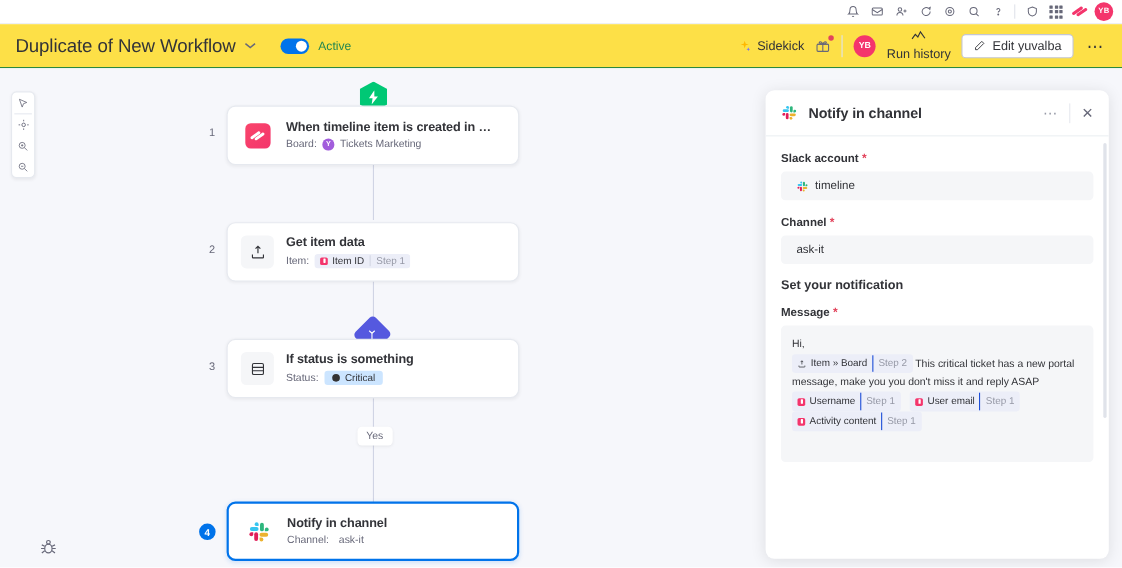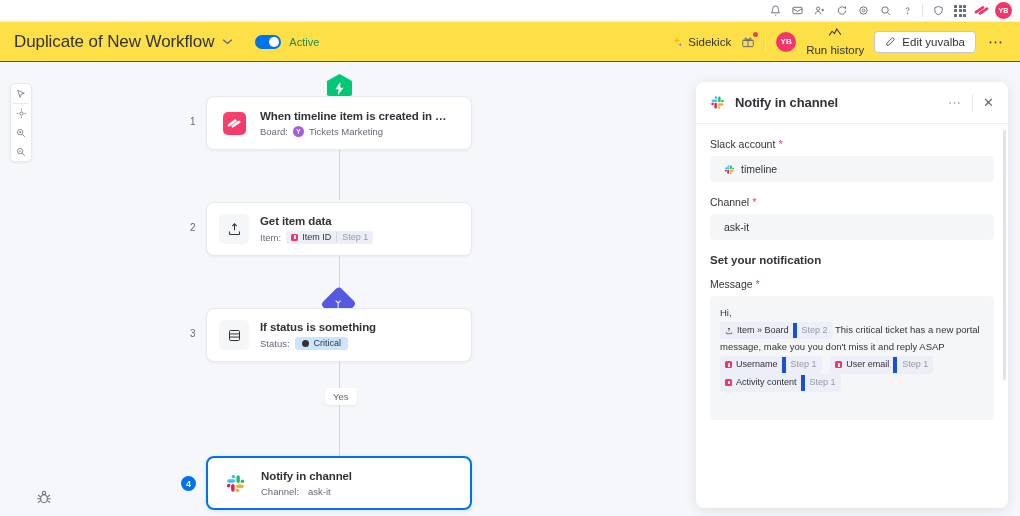--- a/index.html
+++ b/index.html
@@ -192,40 +192,40 @@
     height: 42px; display: flex; align-items: center; padding: 0 14px;
     border-bottom: 1px solid #eceff3;
   }
   .panel-title { font-size: 13px; color: #323338; font-weight: 700; margin-left: 10px; letter-spacing:-.1px;}
   .panel-actions { margin-left: auto; display: flex; align-items: center; gap: 10px; }
   .panel-dots { color: #9699a6; font-size: 13px; cursor: pointer; letter-spacing: 1px; }
   .panel-vdiv { width: 1px; height: 18px; background: #e6e9ef; }
   .panel-close { color: #676879; font-size: 13px; cursor: pointer; }
   .panel-body { padding: 14px 14px 0 14px; }
   .field-label {
-    font-size: 10.5px; color: #323338; margin-bottom: 6px; display: flex; gap: 3px; align-items: center;
+    font-size: 10.5px; color: #323338; margin-bottom: 6px; display: flex; gap: 3px; align-items: center; font-weight: bold;
   }
   .req { color: #e2445c; font-size: 11px; line-height: 1; }
   .field-input {
     background: #f5f6f8; border-radius: 4px; height: 26px;
     display: flex; align-items: center; padding: 0 14px; gap: 6px;
     font-size: 10.5px; color: #323338; cursor: text; margin-bottom: 14px;
   }
   .section-head {
     font-size: 11.5px; font-weight: 700; color: #323338; margin: 4px 0 12px 0;
   }
   .msg-box {
     background: #f5f6f8; border-radius: 4px; height: 124px; padding: 9px 10px;
     font-size: 9.5px; color: #323338; line-height: 1.75; cursor: text;
   }
   .mchip {
     display: inline-flex; align-items: center; gap: 4px; vertical-align: middle;
     background: #eceef8; border-radius: 3px; padding: 1px 5px; font-size: 9px; color: #323338;
   }
-  .mchip .mstep { color: #9699a6; border-left: 4px solid #1d4ed8; padding-left: 5px; }
+  .mchip .mstep { color: #9699a6; border-left: 1px solid #1d4ed8; padding-left: 5px; }
   .scrollbar {
     position: absolute; right: 2px; top: 48px; width: 3px; height: 250px;
     background: #e0e3ea; border-radius: 2px;
   }
   svg { display: block; }
 </style>
 </head>
 <body>
 
 <div class="app">

